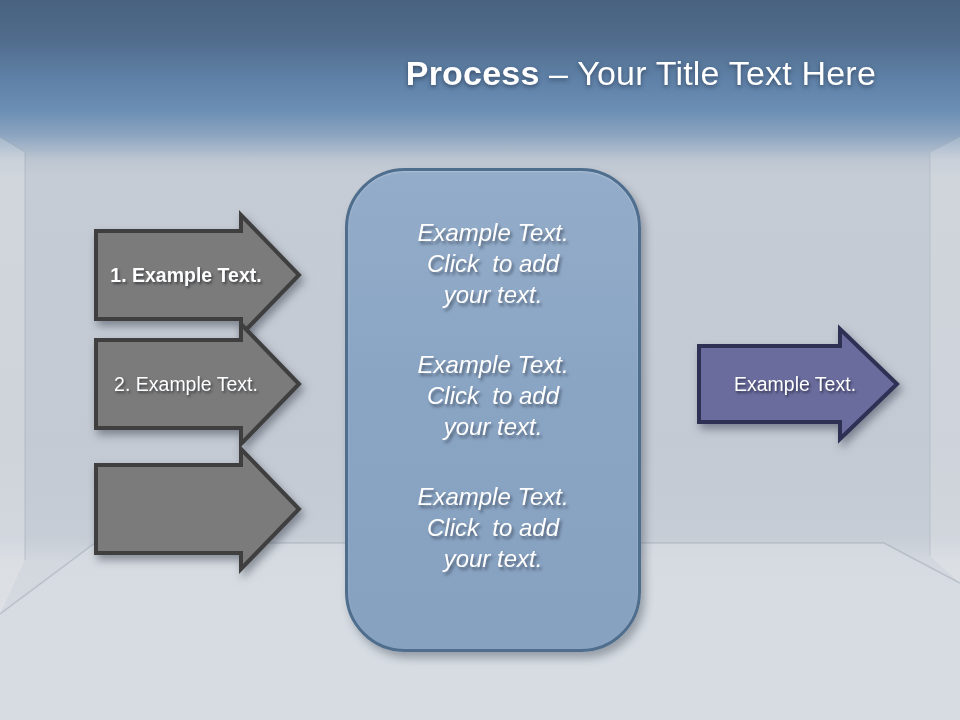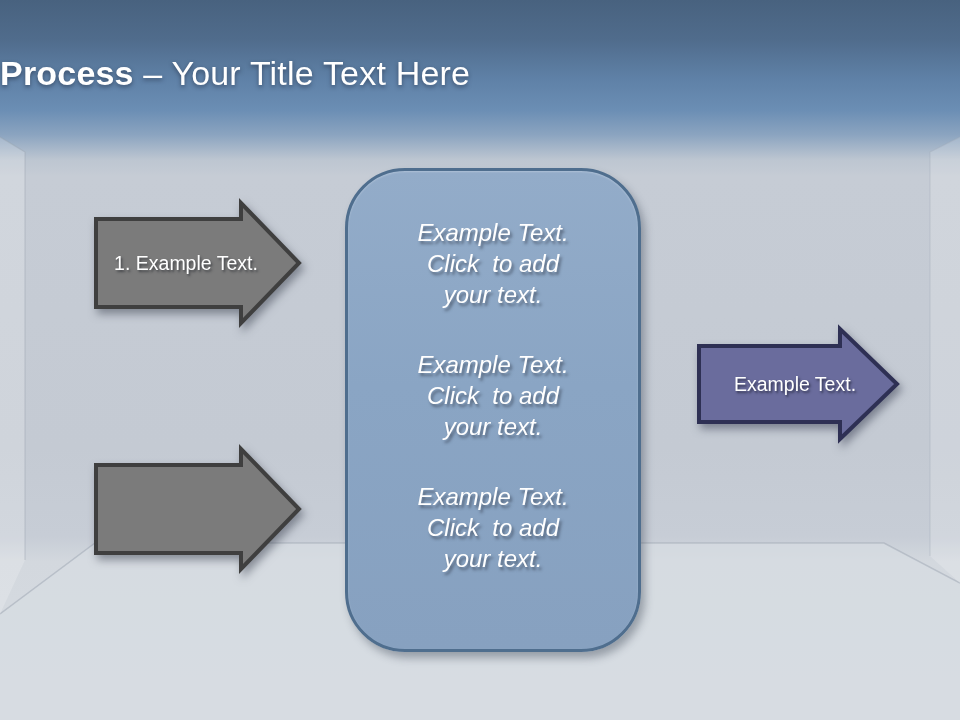--- a/index.html
+++ b/index.html
@@ -21,21 +21,21 @@
       #c4cad3 62%,
       #c7cdd6 74.5%,
       #d3d8de 78%,
       #d7dce2 100%);
   }
   .room-svg { position: absolute; left: 0; top: 0; width: 960px; height: 720px; }
 
   
   .title {
     position: absolute; top: 52px; left: 0; width: 876px;
-    text-align: left; color: #ffffff; font-size: 34px; line-height: 42px;
+    text-align: right; color: #ffffff; font-size: 34px; line-height: 42px;
     text-shadow: 0 2px 4px rgba(25,35,55,0.55);
     letter-spacing: 0.2px;
   }
   .title .bold { font-weight: 700; margin-right: 0.28em; }
   .title .rest { font-weight: 400; }
 
   
   .arrow { position: absolute; }
   .arrow svg { overflow: visible; display: block; }
   .arrow-gray svg { filter: drop-shadow(3px 5px 4px rgba(55,62,75,0.50)); }
@@ -83,27 +83,33 @@
     <path d="M0,137 L25,152 L25,560 L0,614 Z" fill="rgba(255,255,255,0.20)"></path>
     <path d="M960,137 L930,152 L930,556 L960,583 Z" fill="rgba(255,255,255,0.18)"></path>
     <path d="M0,137 L25,152 L25,560" fill="none" stroke="rgba(150,160,172,0.38)" stroke-width="1.2"></path>
     <path d="M960,137 L930,152 L930,556" fill="none" stroke="rgba(160,168,180,0.32)" stroke-width="1.2"></path>
   </svg>
 
   <div class="title">
     <span class="bold">Process</span><span class="rest">– Your Title Text Here</span>
   </div>
 
-  <div class="arrow arrow-gray" style="left:93px; top:200px;">
+  <div class="arrow arrow-gray" style="left:93px; top:212px;font-weight:bold;">
     <svg width="210" height="126" viewBox="0 0 210 126">
       <polygon points="3,19 148,19 148,3 206,63 148,123 148,107 3,107" fill="#7b7b7b" stroke="#3f3f3f" stroke-width="4" stroke-linejoin="miter"></polygon>
     </svg>
     <div class="arrow-label">1. Example Text.</div>
   </div>
 
+  <div class="arrow arrow-gray" style="left:93px; top:321px;">
+    <svg width="210" height="126" viewBox="0 0 210 126">
+      <polygon points="3,19 148,19 148,3 206,63 148,123 148,107 3,107" fill="#7b7b7b" stroke="#3f3f3f" stroke-width="4" stroke-linejoin="miter"></polygon>
+    </svg>
+    <div class="arrow-label">2. Example Text.</div>
+  </div>
 
   <div class="arrow arrow-gray" style="left:93px; top:446px;">
     <svg width="210" height="126" viewBox="0 0 210 126">
       <polygon points="3,19 148,19 148,3 206,63 148,123 148,107 3,107" fill="#7b7b7b" stroke="#3f3f3f" stroke-width="4" stroke-linejoin="miter"></polygon>
     </svg>
   </div>
 
   <div class="center-box">
     <div class="text-group">
       <div class="box-line">Example Text.</div>

